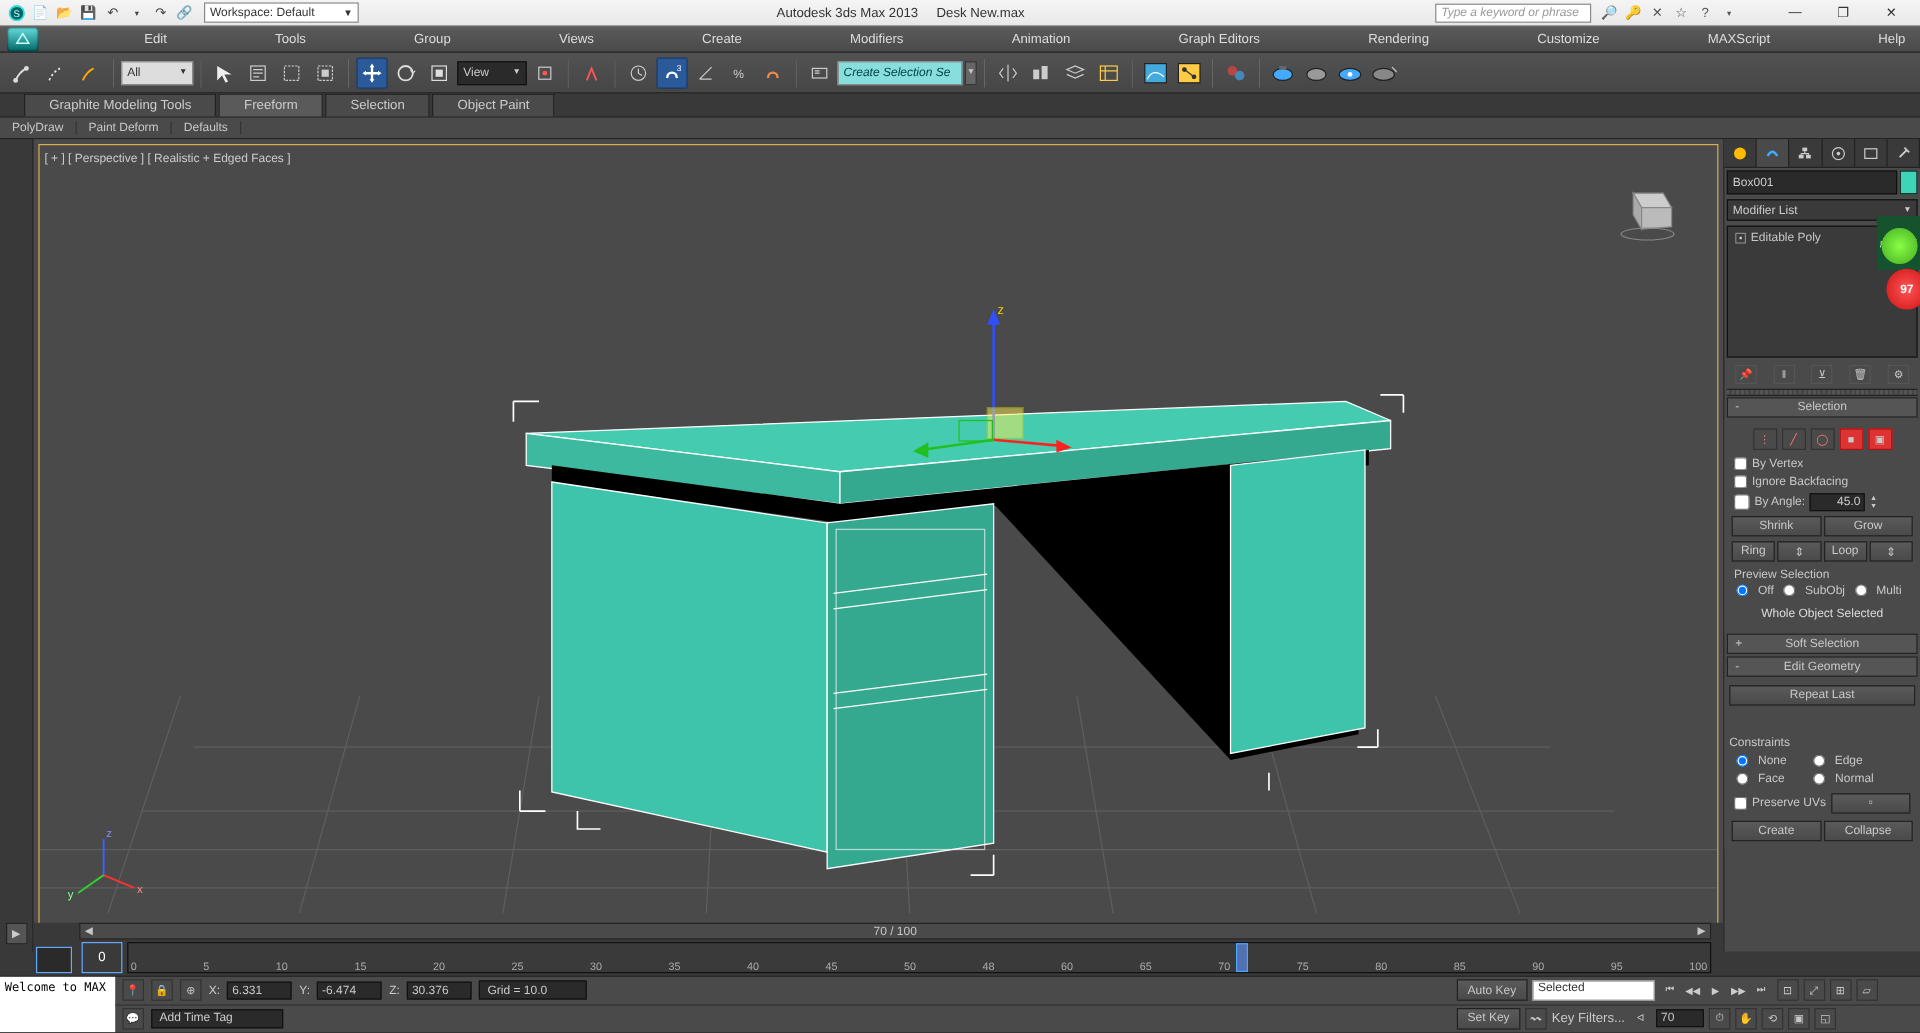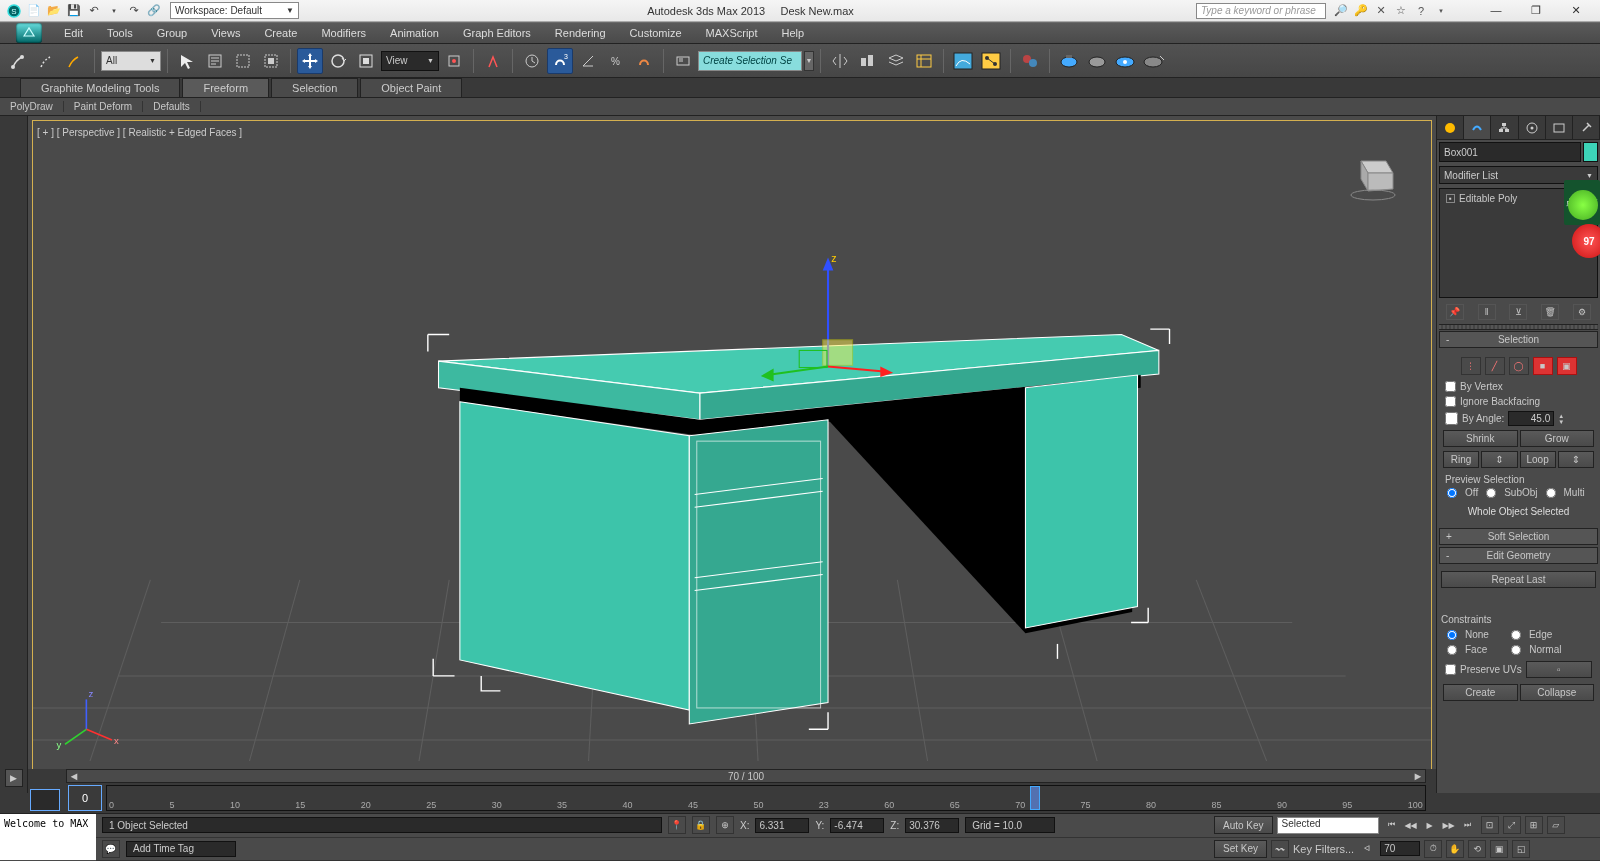--- a/index.html
+++ b/index.html
@@ -12,21 +12,21 @@
 .workspace-box { margin-left:4px; display:flex; align-items:center; background:#fff; border:1px solid #888; height:17px; padding:0 4px; font-size:10px; color:#333;}
 .workspace-box .arrow{ margin-left:24px; font-size:8px;}
 .titlebar .title { flex:1; text-align:center; color:#333; font-size:11px;}
 .titlebar .search { width:130px; height:16px; background:#fff; border:1px solid #888; color:#999; font-style:italic; font-size:10px; padding:0 4px; display:flex; align-items:center;text-align:right;}
 .titlebar .right-icons{ display:flex; gap:6px; padding:0 8px;}
 .ri{width:14px;height:14px; color:#555; font-size:11px; display:flex;align-items:center;justify-content:center;}
 .win-controls{display:flex; gap:20px; padding:0 14px 0 30px; color:#333;}
 .win-btn{width:20px; text-align:center; font-size:11px;}
 
 
-.menubar { height:22px; background:linear-gradient(#5a5a5a,#4a4a4a); display:flex; align-items:center; padding-left:16px; border-bottom:1px solid #222; border-top:1px solid #6a6a6a;}
+.menubar { height:22px; background:linear-gradient(#5a5a5a,#4a4a4a); display:flex; align-items:center; padding-left:6px; border-bottom:1px solid #222; border-top:1px solid #6a6a6a;justify-content:space-between;}
 .app-icon{ width:26px; height:20px; background:linear-gradient(#6dd,#066); border-radius:3px; margin-right:10px; display:flex;align-items:center;justify-content:center; box-shadow:inset 0 0 2px #000;}
 .app-icon svg{width:14px;height:14px;}
 .menu-item{ padding:0 12px; height:22px; line-height:22px; color:#ddd; font-size:11px;}
 
 
 .toolbar { height:34px; background:linear-gradient(#525252,#464646); border-bottom:1px solid #222; display:flex; align-items:center; padding:0 6px; gap:2px;}
 .tb-btn{ width:26px; height:26px; display:flex; align-items:center; justify-content:center; border:1px solid transparent; border-radius:2px;}
 .tb-sep{width:1px; height:24px; background:#333; margin:0 4px; border-right:1px solid #666;}
 .tb-drop{ height:20px; background:#ddd; border:1px solid #888; font-size:10px; color:#333; padding:0 4px; display:flex; align-items:center;}
 .tb-drop.dark{background:#2a2a2a; color:#ccc; border-color:#111;}
@@ -67,21 +67,21 @@
 .cp-subobj div{width:20px;height:18px; border:1px solid #333; display:flex;align-items:center;justify-content:center; font-size:9px;}
 .cp-subobj .red{background:#d33; border-color:#a11;}
 .cp-check{display:flex; align-items:center; gap:4px; padding:2px 4px;}
 .cp-check input{width:11px;height:11px;}
 .cp-angle{display:flex; align-items:center; gap:4px; padding:2px 4px;}
 .cp-spin{ width:46px; height:15px; background:#2a2a2a; border:1px solid #111; color:#ccc; font-size:10px; padding:0 3px; display:flex; align-items:center; justify-content:flex-end;}
 .cp-spin-arrows{width:10px; display:flex; flex-direction:column; font-size:6px; line-height:6px;}
 .cp-btns2{display:flex; gap:2px; padding:2px;}
 .cp-btn{ flex:1; height:17px; background:linear-gradient(#5a5a5a,#4a4a4a); border:1px solid #222; display:flex; align-items:center; justify-content:center; font-size:10px;}
 .cp-msg{ text-align:center; padding:6px 4px; color:#ddd;}
-.cp-radio-row{display:flex; gap:8px; padding:2px 6px; align-items:center;}
+.cp-radio-row{display:flex; gap:8px; padding:2px 6px; }
 .cp-radio-row input{width:10px;height:10px;}
 
 
 .sticker{ position:absolute; top:180px; right:0; width:44px; height:90px; z-index:100;}
 .sticker .blob1{width:30px;height:30px; background:radial-gradient(#8f4,#4a2); border-radius:50%; position:absolute; top:10px; right:2px;}
 .sticker .blob2{width:34px;height:34px; background:radial-gradient(#f55,#c11); border-radius:50%; position:absolute; top:44px; right:-6px; color:#fff; font-size:10px; display:flex;align-items:center;justify-content:center; font-weight:bold;}
 .sticker .tag{position:absolute; top:0; right:0; background:#14532d; color:#fff; font-size:8px; padding:17px 2px; border-radius:2px;}
 
 
 .desk-layer{position:absolute; inset:0;}
@@ -643,39 +643,38 @@
         <span>5</span>
         <span>10</span>
         <span>15</span>
         <span>20</span>
         <span>25</span>
         <span>30</span>
         <span>35</span>
         <span>40</span>
         <span>45</span>
         <span>50</span>
-        <span>23</span>
+        <span>48</span>
         <span>60</span>
         <span>65</span>
         <span>70</span>
         <span>75</span>
         <span>80</span>
         <span>85</span>
         <span>90</span>
         <span>95</span>
         <span>100</span>
     </div>
   </div>
 </div>
 
 <div class="statusbar">
   <div class="welcome">Welcome to MAX</div>
   <div class="status-mid">
     <div class="status-row">
-      <div class="status-field" style="width:560px;">1 Object Selected</div>
       <div class="status-ico">📍</div>
       <div class="status-ico">🔒</div>
       <div class="status-ico">⊕</div>
       <span class="coord-lbl">X:</span>
       <div class="coord-box">6.331</div>
       <span class="coord-lbl">Y:</span>
       <div class="coord-box">-6.474</div>
       <span class="coord-lbl">Z:</span>
       <div class="coord-box">30.376</div>
       <div class="status-field" style="width:90px;">Grid = 10.0</div>

